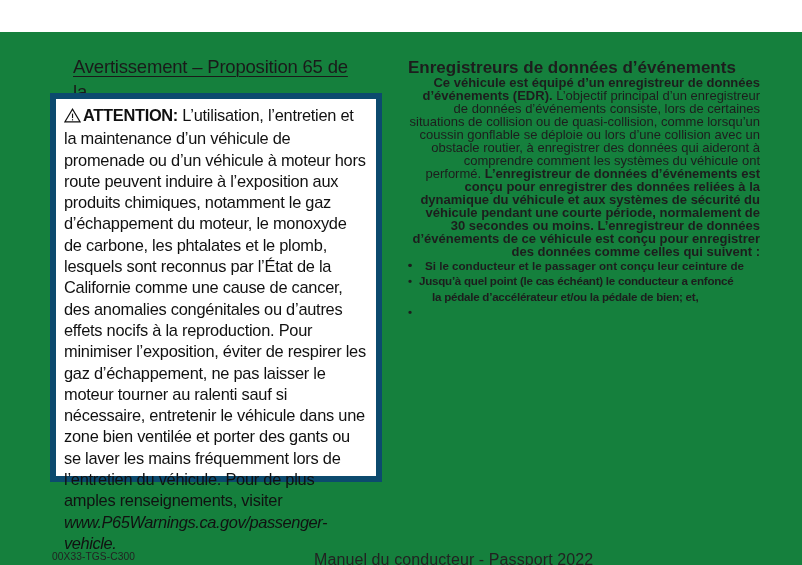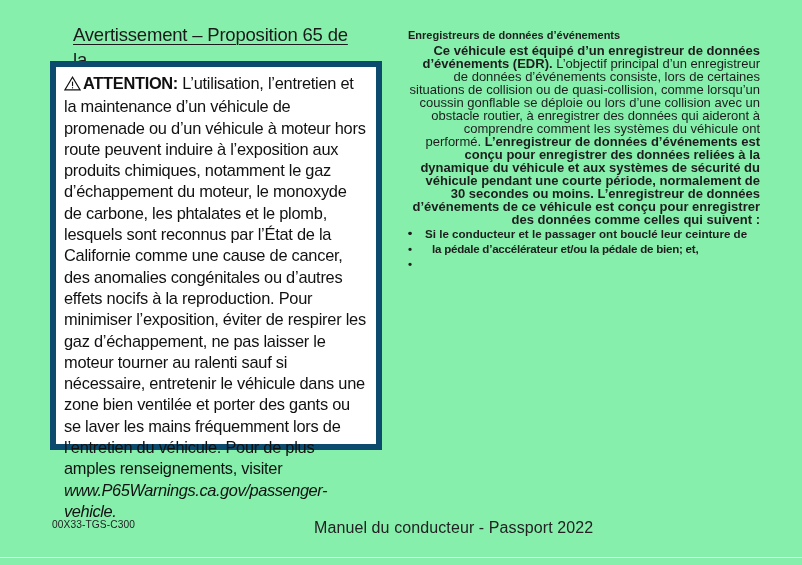--- a/index.html
+++ b/index.html
@@ -13,21 +13,22 @@
     position: relative;
     font-family: "Liberation Sans", sans-serif;
     color: #1a1a1a;
     overflow: hidden;
   }
 
   
   #page {
     position: absolute;
     inset: 0;
-    background: #86efac;
+    background: #15803d;
+    margin-top: 32px;
   }
   #page-bottom-rule {
     position: absolute;
     left: 0;
     right: 0;
     top: 557px;
     height: 1px;
     background: #efefef;
   }
 
@@ -93,21 +94,21 @@
     position: absolute;
     left: 408px;
     top: 28px;
     width: 352px;
     font-size: 11.6px;
     line-height: 15.6px;
     color: #1d1d1d;
   }
   #edr-title {
     margin: 0;
-    font-size: 11px;
+    font-size: 17px;
     font-weight: bold;
     line-height: 15.6px;
   }
   #edr-para {
     margin: 0;
     font-size: 13px;
     line-height: 13px;
     text-align: right;
   }
   #edr-para .b { font-weight: bold; }
@@ -178,22 +179,22 @@
     </div>
   </div>
 
   <div id="right-col">
     <p id="edr-title">Enregistreurs de données d’événements</p>
 
     <p id="edr-para"><span class="b">Ce véhicule est équipé d’un enregistreur de données d’événements (EDR).</span><span> L’objectif principal d’un enregistreur de données d’événements consiste, lors de certaines situations de collision ou de quasi-collision, comme lorsqu’un coussin gonflable se déploie ou lors d’une collision avec un obstacle routier, à enregistrer des données qui aideront à comprendre comment les systèmes du véhicule ont performé. </span><span class="b">L’enregistreur de données d’événements est conçu pour enregistrer des données reliées à la dynamique du véhicule et aux systèmes de sécurité du véhicule pendant une courte période, normalement de 30 secondes ou moins. L’enregistreur de données d’événements de ce véhicule est conçu pour enregistrer des données comme celles qui suivent :</span></p>
 
     <ul id="edr-list">
       <li class="wide"><span class="bul">•</span></li>
-      <li class="wide"><span class="bul">•</span><span>Si le conducteur et le passager ont bouclé leur ceinture de</span></li>
-      <li class="tight"><span class="bul">•</span><span class="cont">la pédale d’accélérateur et/ou la pédale de bien; et,</span></li>
+      <li class="wide"><span class="bul">•</span><span>Si le conducteur et le passager ont conçu leur ceinture de</span></li>
+      <li class="tight"><span class="bul">•</span><span>Jusqu’à quel point (le cas échéant) le conducteur a enfoncé</span><span class="cont">la pédale d’accélérateur et/ou la pédale de bien; et,</span></li>
       <li class="tight"><span class="bul">•</span></li>
     </ul>
   </div>
 
   <div id="footer-code">00X33-TGS-C300</div>
   <div id="footer-center">Manuel du conducteur - Passport 2022</div>
 
   <div id="page-bottom-rule"></div>
 </div>
 

